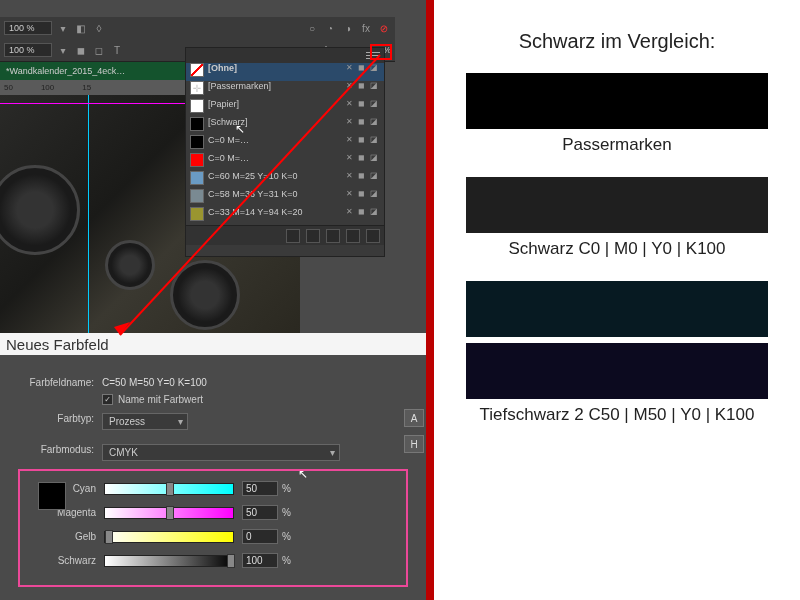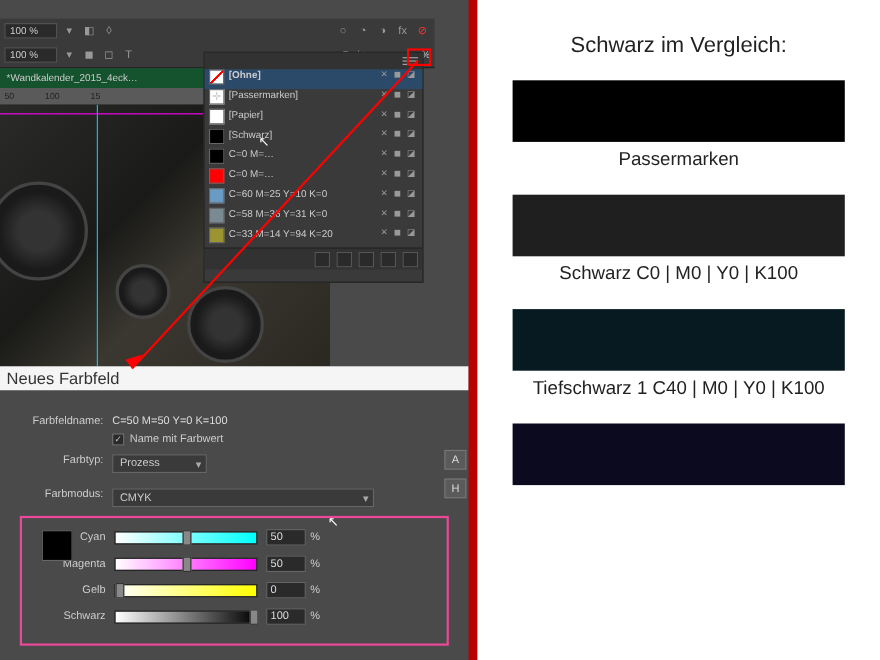--- a/index.html
+++ b/index.html
@@ -281,16 +281,16 @@
 <div class="red-divider"></div>
 
 <div class="right-panel">
   <div class="cmp-title">Schwarz im Vergleich:</div>
   <div id="cmp-list">
       <div class="cmp-swatch" style="background: rgb(0, 0, 0);"></div>
       <div class="cmp-label">Passermarken</div>
       <div class="cmp-swatch" style="background: rgb(31, 31, 31);"></div>
       <div class="cmp-label">Schwarz C0 | M0 | Y0 | K100</div>
       <div class="cmp-swatch" style="background: rgb(7, 26, 34);"></div>
-      <div class="cmp-label">Tiefschwarz 1 C40 | M0 | Y0 | K100</div>
       <div class="cmp-swatch" style="background: rgb(12, 10, 31);"></div>
+      <div class="cmp-label">Tiefschwarz 2 C50 | M50 | Y0 | K100</div>
     </div>
 </div>
 
 </body></html>

